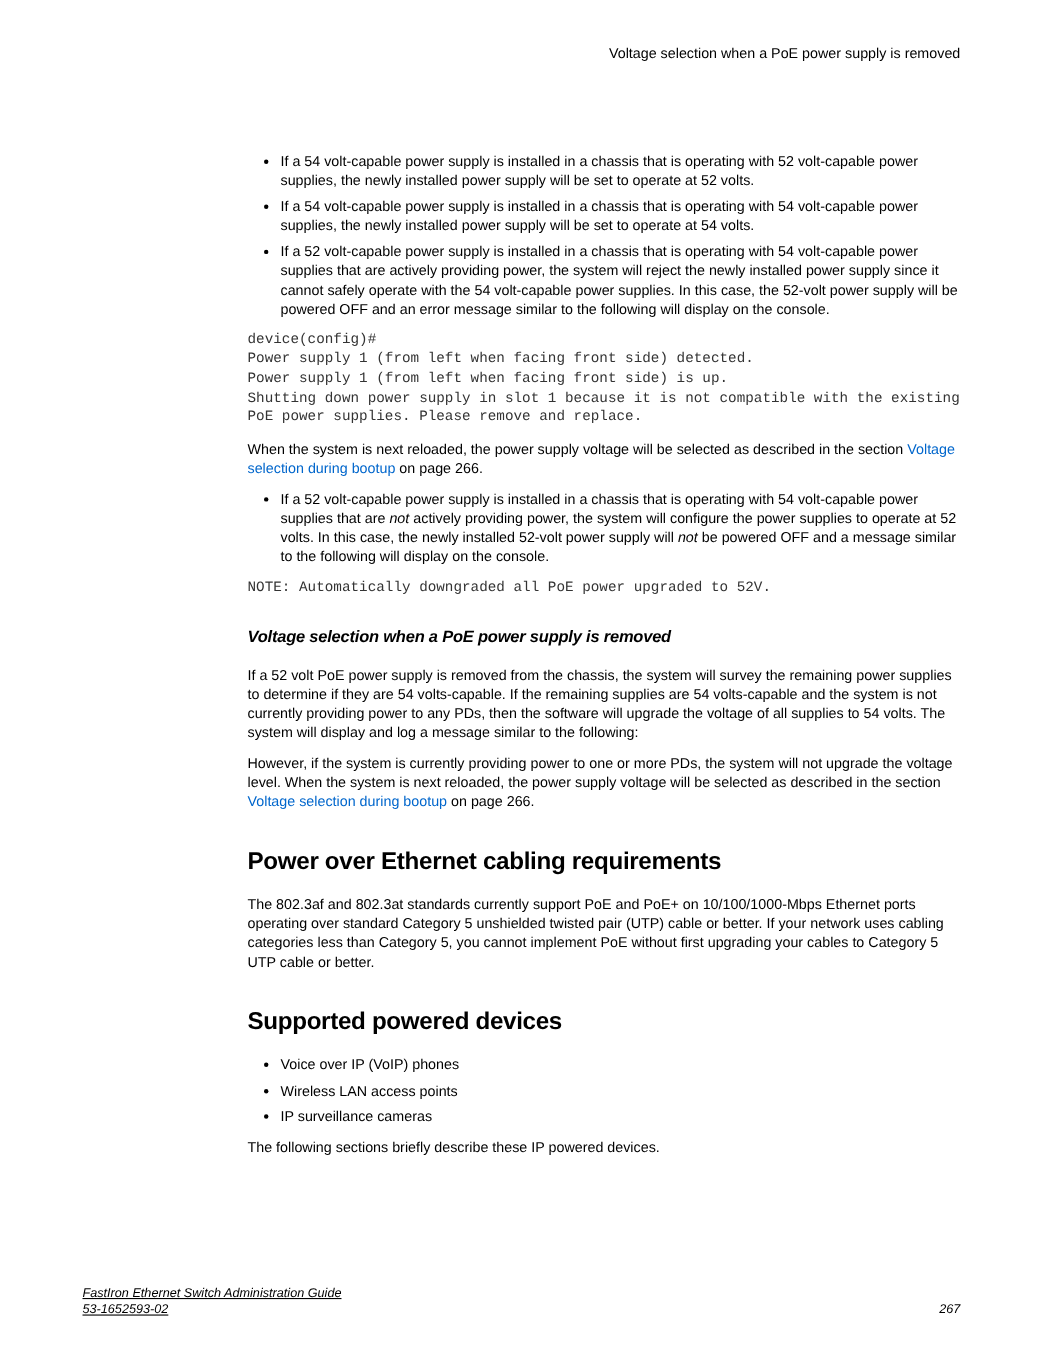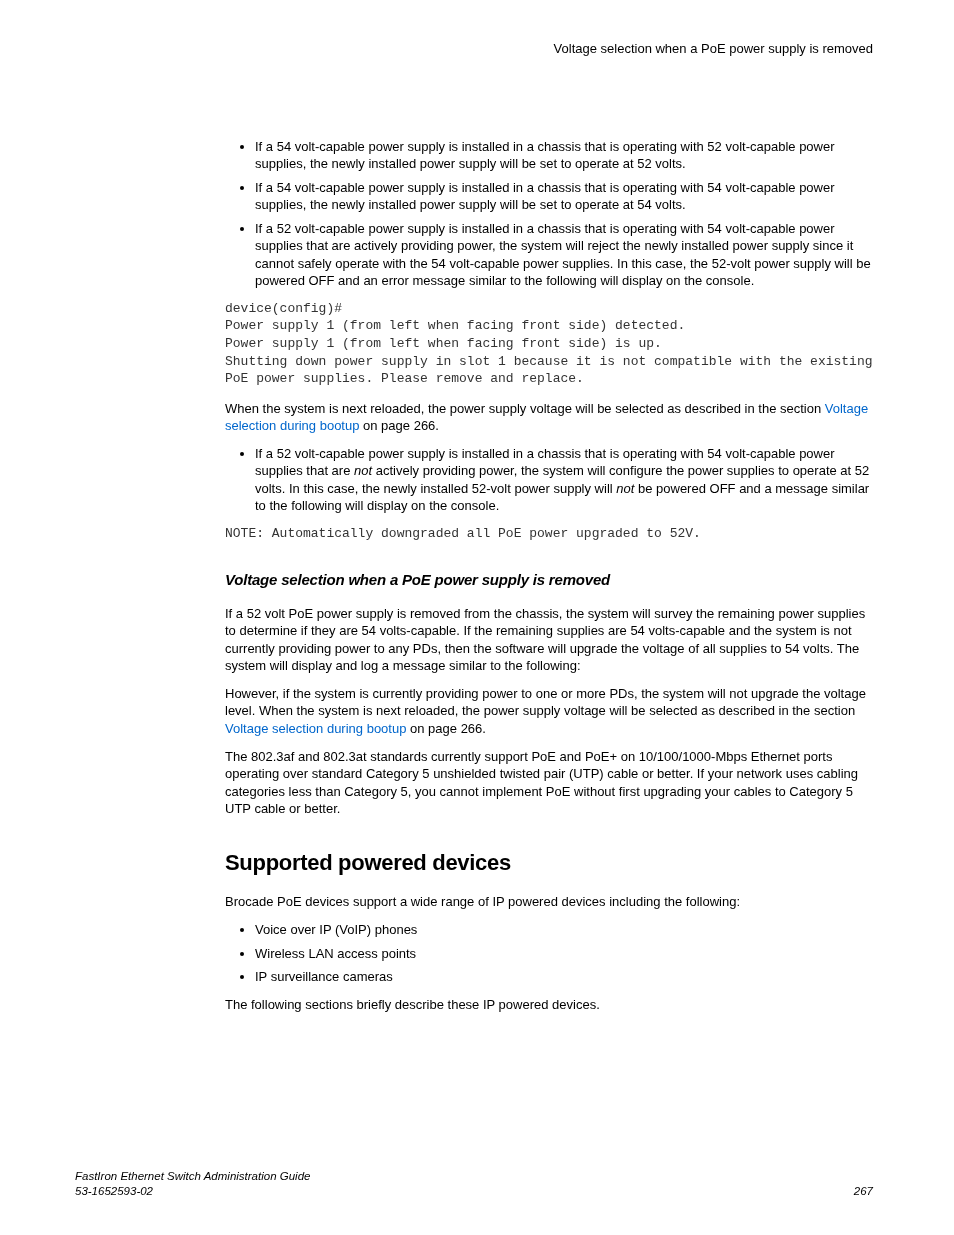--- a/index.html
+++ b/index.html
@@ -64,21 +64,21 @@
     position: absolute;
     bottom: 35px;
     left: 75px;
     right: 75px;
     font-style: italic;
     font-size: 11.5px;
     display:flex;
     justify-content:space-between;
     align-items:flex-end;
   }
-  .footer .ids { font-style: italic; }
+  .footer .ids { font-style: italic; text-decoration: underline; }
   em.regular { }
 </style>
 </head>
 <body>
 
 <div class="page">
   <div class="header-right">Voltage selection when a PoE power supply is removed</div>
 
   <div class="content">
 
@@ -107,24 +107,24 @@
 
     <h3 class="section-sub">Voltage selection when a PoE power supply is removed</h3>
 
     <p>If a 52 volt PoE power supply is removed from the chassis, the system will survey the remaining power supplies to determine if they are 54 volts-capable. If the remaining supplies are 54 volts-capable and the system is not currently providing power to any PDs, then the software will upgrade the voltage of all supplies to 54 volts. The system will display and log a message similar to the following:</p>
 
 
     <p>
       <span>However, if the system is currently providing power to one or more PDs, the system will not upgrade the voltage level. When the system is next reloaded, the power supply voltage will be selected as described in the section </span><span class="link">Voltage selection during bootup</span><span> on page 266.</span>
     </p>
 
+    <h2 class="section">Power over Ethernet cabling requirements</h2>
     <p>The 802.3af and 802.3at standards currently support PoE and PoE+ on 10/100/1000-Mbps Ethernet ports operating over standard Category 5 unshielded twisted pair (UTP) cable or better. If your network uses cabling categories less than Category 5, you cannot implement PoE without first upgrading your cables to Category 5 UTP cable or better.</p>
 
     <h2 class="section">Supported powered devices</h2>
-    <p>Brocade PoE devices support a wide range of IP powered devices including the following:</p>
     <ul class="bullets">
       <li>Voice over IP (VoIP) phones</li>
       <li>Wireless LAN access points</li>
       <li>IP surveillance cameras</li>
     </ul>
     <p>The following sections briefly describe these IP powered devices.</p>
 
   </div>
 
   <div class="footer">

